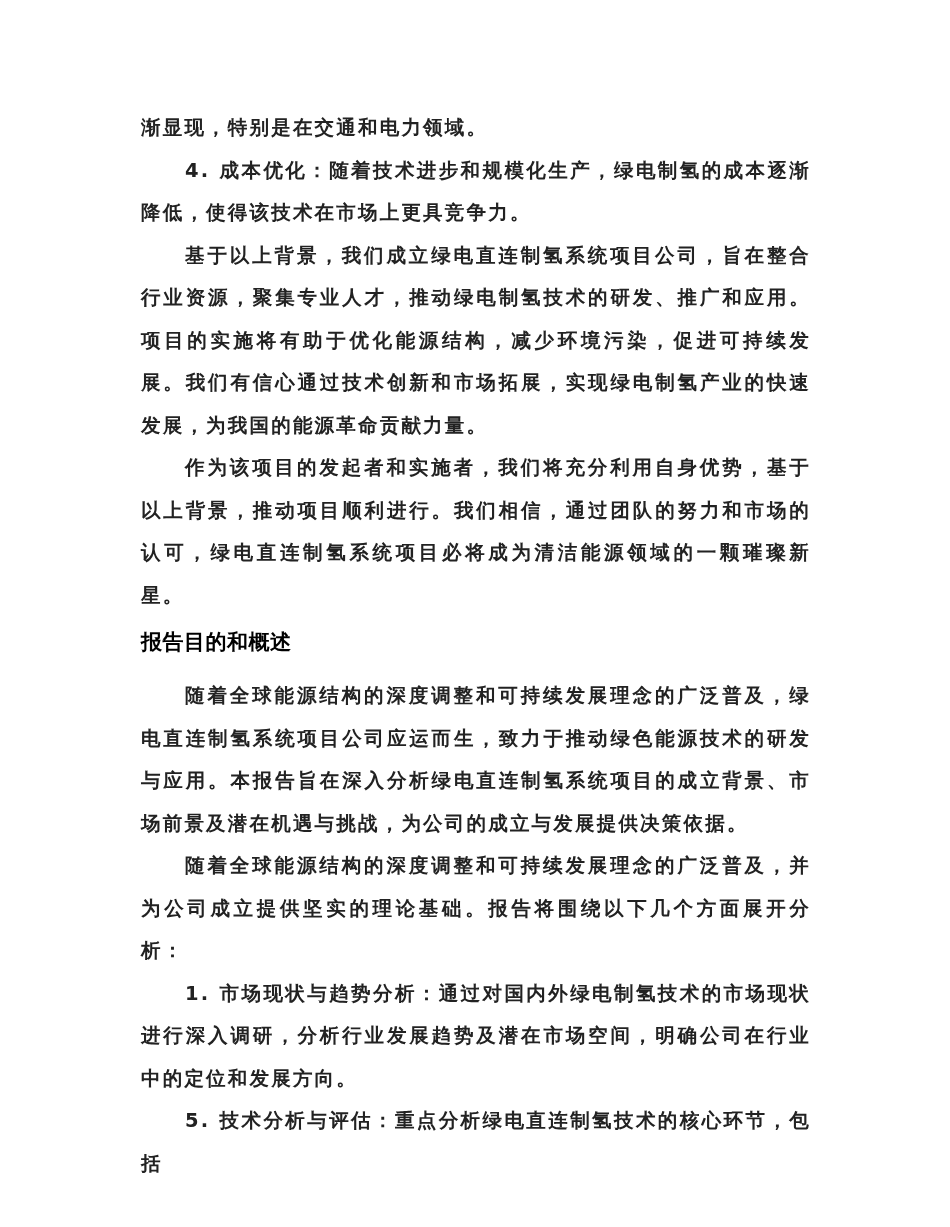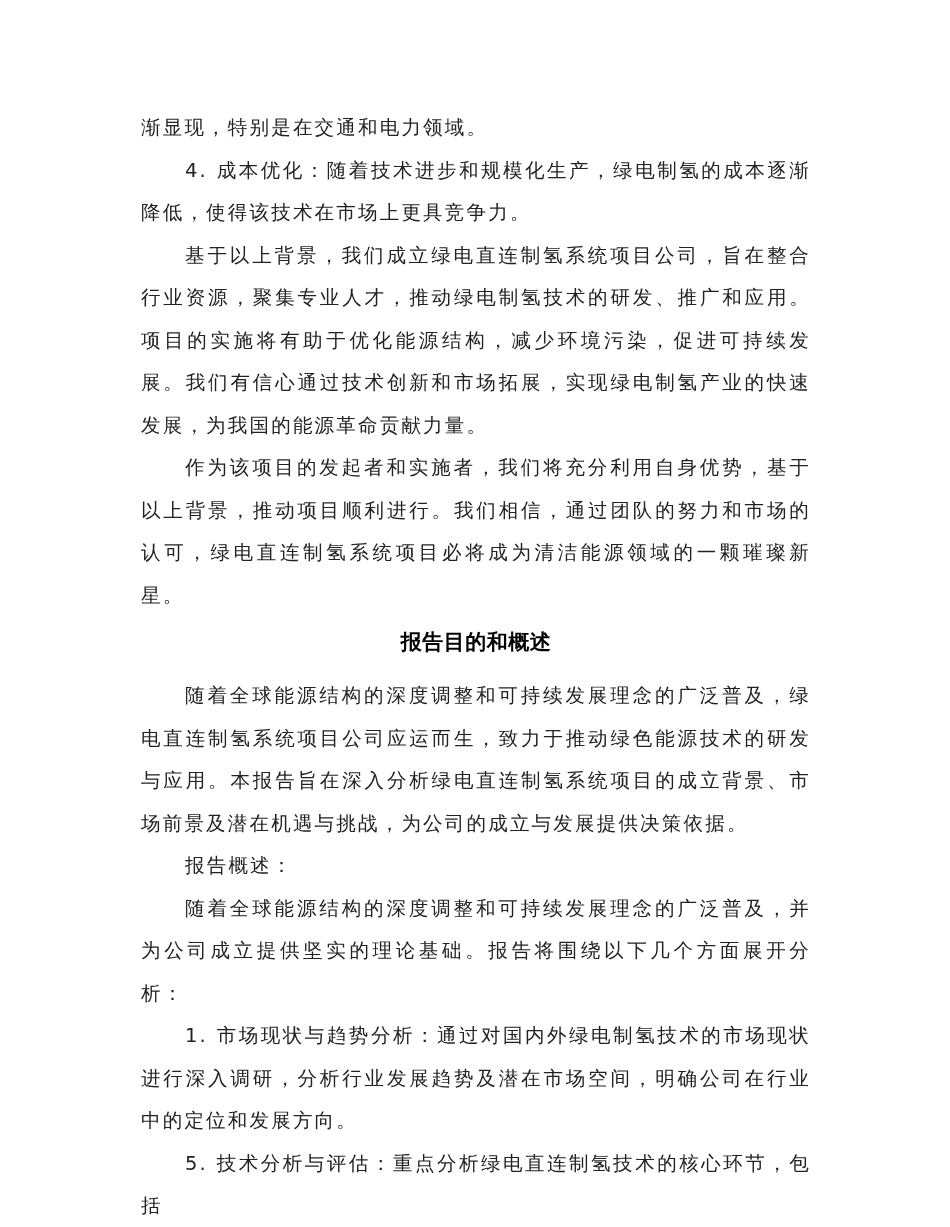--- a/index.html
+++ b/index.html
@@ -21,48 +21,46 @@
       top: 107px;
       width: 670px;
     }
     .para {
       margin: 0;
       font-size: 19.5px;
       line-height: 42.5px;
       letter-spacing: 2.2px;
       text-align: justify;
       text-justify: inter-character;
-      font-weight: 400;
+      font-weight: 700;
       color: #222;
     }
     .para.indent {
       text-indent: 44px;
     }
     .heading {
       margin: 0;
       font-family: "DejaVu Sans", "Liberation Sans", sans-serif;
       font-weight: 700;
       font-size: 21px;
       line-height: 46px;
       letter-spacing: 0.5px;
       color: #000;
       padding-top: 2px;
       padding-bottom: 10px;
-      text-align: center;
     }
   </style>
 </head>
 <body>
 
 <div class="page">
   <p class="para">渐显现，特别是在交通和电力领域。</p>
   <p class="para indent">4. 成本优化：随着技术进步和规模化生产，绿电制氢的成本逐渐降低，使得该技术在市场上更具竞争力。</p>
   <p class="para indent">基于以上背景，我们成立绿电直连制氢系统项目公司，旨在整合行业资源，聚集专业人才，推动绿电制氢技术的研发、推广和应用。项目的实施将有助于优化能源结构，减少环境污染，促进可持续发展。我们有信心通过技术创新和市场拓展，实现绿电制氢产业的快速发展，为我国的能源革命贡献力量。</p>
   <p class="para indent">作为该项目的发起者和实施者，我们将充分利用自身优势，基于以上背景，推动项目顺利进行。我们相信，通过团队的努力和市场的认可，绿电直连制氢系统项目必将成为清洁能源领域的一颗璀璨新星。</p>
 
   <h2 class="heading">报告目的和概述</h2>
 
   <p class="para indent">随着全球能源结构的深度调整和可持续发展理念的广泛普及，绿电直连制氢系统项目公司应运而生，致力于推动绿色能源技术的研发与应用。本报告旨在深入分析绿电直连制氢系统项目的成立背景、市场前景及潜在机遇与挑战，为公司的成立与发展提供决策依据。</p>
-  <p class="para indent">报告概述：</p>
   <p class="para indent">随着全球能源结构的深度调整和可持续发展理念的广泛普及，并为公司成立提供坚实的理论基础。报告将围绕以下几个方面展开分析：</p>
   <p class="para indent">1. 市场现状与趋势分析：通过对国内外绿电制氢技术的市场现状进行深入调研，分析行业发展趋势及潜在市场空间，明确公司在行业中的定位和发展方向。</p>
   <p class="para indent">5. 技术分析与评估：重点分析绿电直连制氢技术的核心环节，包括</p>
 </div>
 
 </body></html>

